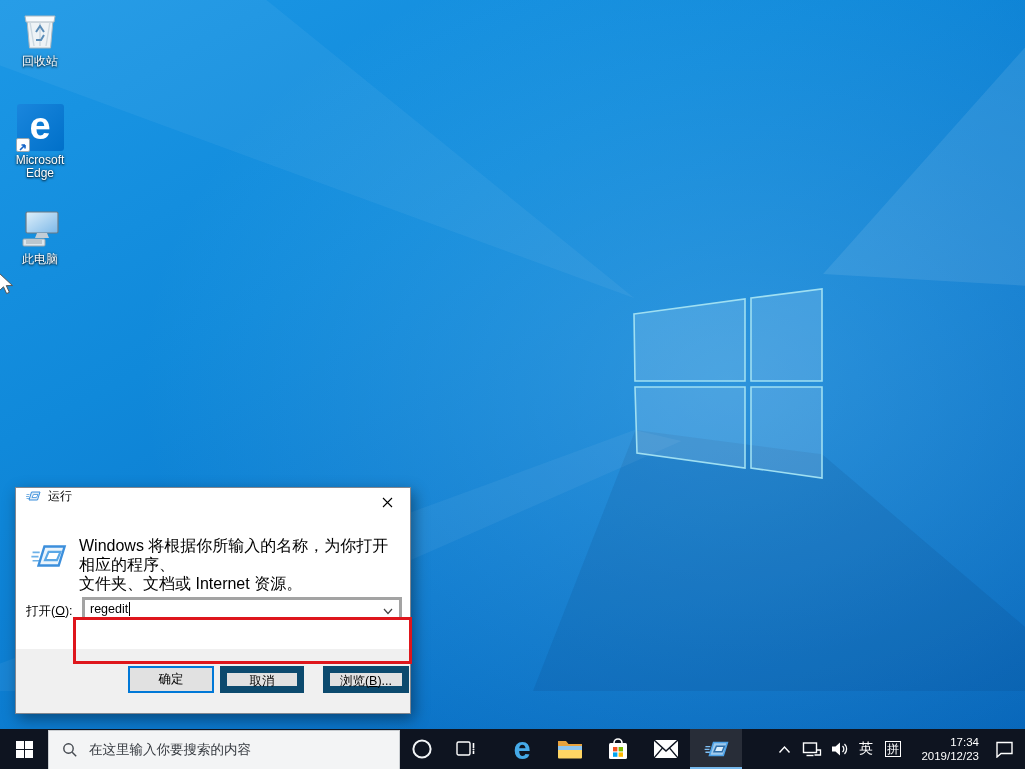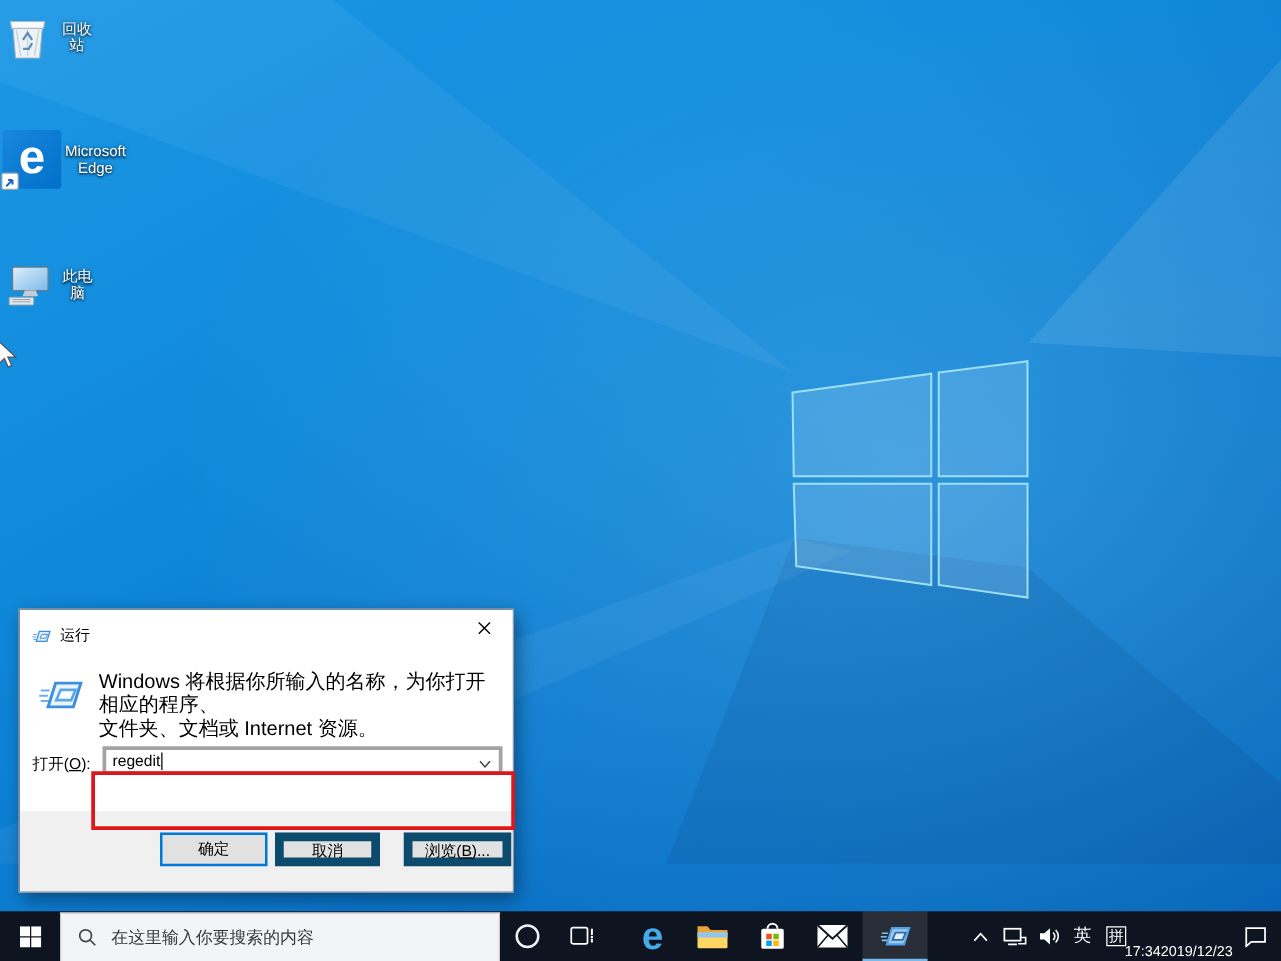--- a/index.html
+++ b/index.html
@@ -13,34 +13,34 @@
       linear-gradient(152deg, #1c98e6 0%, #1089da 35%, #0b77cc 65%, #0665b9 100%);
   }
   .beam { position:absolute; inset:0; }
   .beam.b1 { background:rgba(255,255,255,0.09); clip-path:polygon(80.3% 37.6%, 100% 6.5%, 100% 39.2%); }
   .beam.b2 { background:rgba(255,255,255,0.05); clip-path:polygon(0% 0%, 26% 0%, 61.9% 40.9%, 0% 9%); }
   .beam.b3 { background:rgba(8,38,92,0.10); clip-path:polygon(62% 59%, 80.2% 62.3%, 100% 86%, 100% 94.8%, 52% 94.8%); }
   .beam.b4 { background:rgba(255,255,255,0.05); clip-path:polygon(61.9% 59%, 66.5% 60.5%, 11% 94.8%, 0% 94.8%, 0% 91%); }
   .win-logo { position:absolute; left:620px; top:280px; }
 
   
-  .desk-icon { position:absolute; left:2px; width:76px; display:flex; flex-direction:row; align-items:center; gap:3px; cursor:default; }
+  .desk-icon { position:absolute; left:2px; width:76px; display:flex; flex-direction:column; align-items:center; gap:3px; cursor:default; }
   .desk-icon .lbl { color:#fff; font-size:12px; line-height:13px; text-align:center; text-shadow:0 1px 2px rgba(0,0,0,0.85), 0 0 3px rgba(0,0,0,0.5); }
   .edge-tile { position:relative; width:47px; height:47px; }
   .edge-sq { width:47px; height:47px; background:linear-gradient(135deg,#1a86dd,#0070c9); border-radius:3px; display:flex; align-items:center; justify-content:center; }
   .edge-sq span { color:#fff; font-size:38px; font-weight:bold; line-height:38px; margin-top:-3px; }
   .shortcut-ovl { position:absolute; left:-1px; bottom:-1px; width:14px; height:14px; background:#fff; border:1px solid #9aa7b0; border-radius:2px; }
 
   
   .cursor { position:absolute; left:-3px; top:272px; }
 
   
   .run-dialog { position:absolute; left:15px; top:487px; width:396px; height:227px; background:#fff;
     border:1px solid #828790; box-shadow:3px 5px 14px rgba(0,0,0,0.4); }
-  .rd-titlebar { position:relative; height:29px; background:#fff; display:flex; align-items:flex-end; padding-left:9px; }
+  .rd-titlebar { position:relative; height:29px; background:#fff; display:flex; align-items:flex-start; padding-left:9px; }
   .rd-title { font-size:12px; color:#000; margin-left:7px; }
   .rd-close { position:absolute; right:0; top:0; width:45px; height:29px; background:transparent; border:none; display:flex; align-items:center; justify-content:center; cursor:pointer; }
   .rd-body { position:relative; height:132px; background:#fff; }
   .rd-bigicon { position:absolute; left:13px; top:20px; }
   .rd-msg { position:absolute; left:63px; top:19px; width:318px; font-size:16px; line-height:19px; color:#000; }
   .rd-openlabel { position:absolute; left:10px; top:86px; font-size:12.5px; color:#000; }
   .ukey { text-decoration:underline; }
   .rd-combo { position:absolute; left:66px; top:80px; width:320px; height:23px; background:#fff; border:3px solid #a3a3a3; display:flex; align-items:center; padding-left:5px; cursor:text; }
   .rd-combo-text { font-size:12.5px; color:#000; }
   .caret { display:inline-block; width:1px; height:14px; background:#000; margin-left:1px; }
@@ -60,21 +60,21 @@
   .tb-search .ph { font-size:13.5px; color:#35393f; }
   .tb-ico { width:44px; }
   .tb-app { width:48px; }
   .tb-run-active { width:52px; position:relative; background:rgba(255,255,255,0.11); }
   .tb-run-active::after { content:""; position:absolute; left:0; right:0; bottom:0; height:2px; background:#76b9ed; }
   .tray { margin-left:auto; display:flex; align-items:stretch; }
   .tray-item { display:flex; align-items:center; justify-content:center; cursor:pointer; color:#fff; }
   .tray-ime { font-size:14px; width:26px; }
   .tray-imebox { width:28px; }
   .tray-imebox .box { border:1px solid #fff; font-size:12px; line-height:14px; padding:0 1px; }
-  .tray-clock { width:76px; display:flex; flex-direction:row; align-items:flex-end; justify-content:center; padding-right:4px; color:#fff; font-size:11.5px; line-height:14px; }
+  .tray-clock { width:76px; display:flex; flex-direction:column; align-items:flex-end; justify-content:center; padding-right:4px; color:#fff; font-size:11.5px; line-height:14px; }
   .w24 { width:26px; } .w28 { width:30px; }
   .tray-action { width:42px; }
 </style>
 </head>
 <body>
 
 <div class="stage">
 
   <div class="wallpaper">
     <div class="beam b2"></div>

